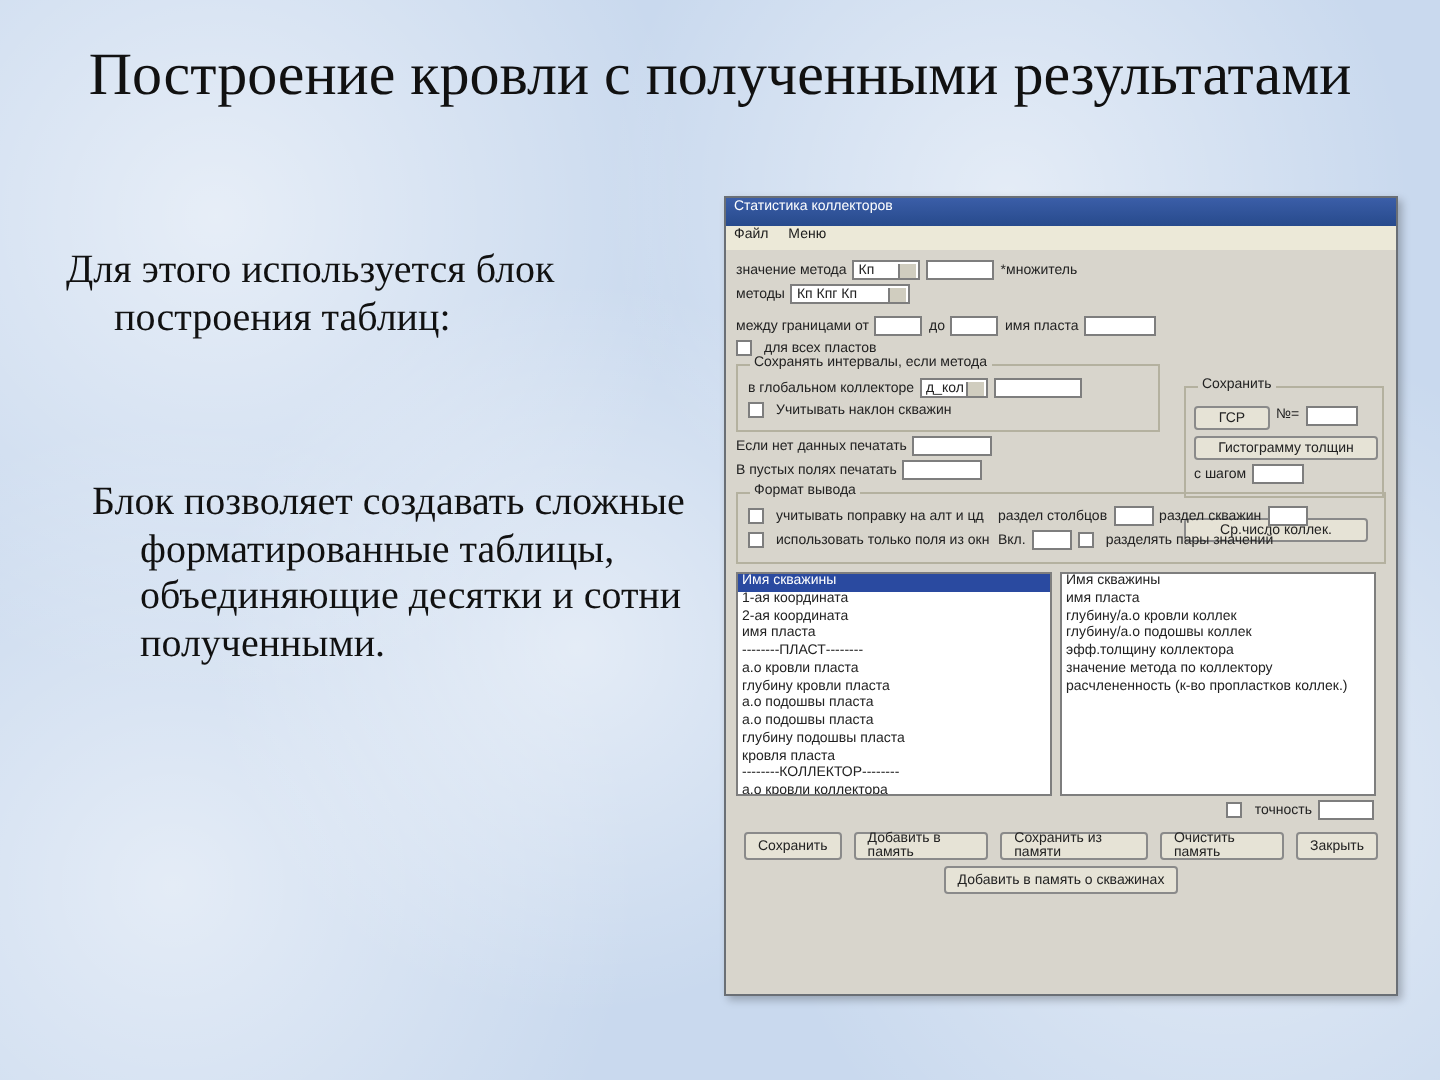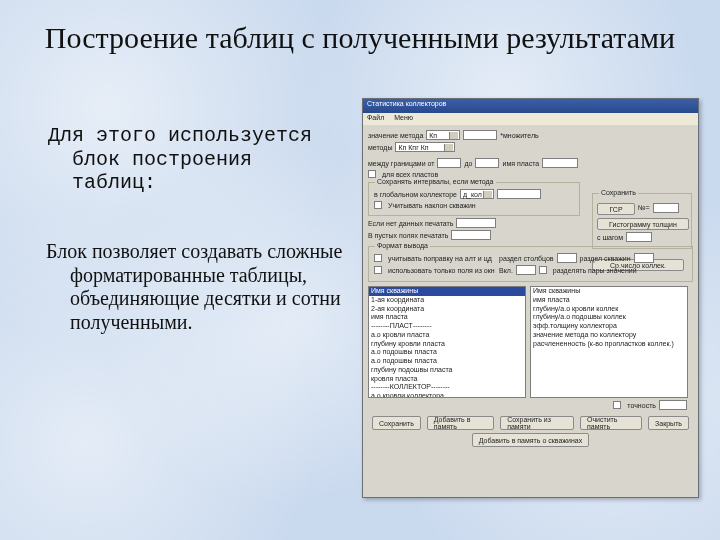--- a/index.html
+++ b/index.html
@@ -8,21 +8,21 @@
       radial-gradient(circle at 15% 20%, rgba(255,255,255,.55), transparent 32%),
       radial-gradient(circle at 70% 18%, rgba(255,255,255,.5), transparent 30%),
       radial-gradient(circle at 40% 60%, rgba(255,255,255,.5), transparent 34%),
       radial-gradient(circle at 85% 74%, rgba(255,255,255,.5), transparent 32%),
       radial-gradient(circle at 12% 82%, rgba(255,255,255,.5), transparent 30%),
       linear-gradient(#c9d9ee,#c9d9ee);
     color:#111;
     position:relative;
   }
   .title{position:absolute;top:20px;left:0;width:720px;text-align:center;font-size:30px;line-height:1.18;}
-  .lead{position:absolute;top:124px;left:48px;width:290px;font-size:20px;line-height:1.18;font-family:Liberation Mono, monospace;}
+  .lead{position:absolute;top:124px;left:33px;width:290px;font-size:20px;line-height:1.18;}
   .lead-indent{display:block;text-indent:-24px;padding-left:24px;}
   .body2{position:absolute;top:240px;left:46px;width:300px;font-size:20px;line-height:1.18;}
 
   
   .dlg{position:absolute;top:98px;left:362px;width:335px;height:398px;background:#d8d5cc;border:1px solid #6a6f75;font-family:Tahoma,Arial,sans-serif;color:#1a1a1a;box-shadow:2px 2px 4px rgba(0,0,0,.25);}
   .tbar{height:14px;background:linear-gradient(#3b5ea8,#274a8c);color:#fff;font-size:7px;padding:1px 4px;box-sizing:border-box;}
   .menubar{height:12px;background:#ece9d8;font-size:7px;padding:1px 4px;box-sizing:border-box;}
   .menubar span{margin-right:8px;}
   .dlg *{box-sizing:border-box;}
   .dlg .inner{position:relative;font-size:7px;color:#222;padding:3px 5px;}
@@ -42,21 +42,21 @@
   .side{position:absolute;top:64px;right:6px;width:100px;}
   .side .group{padding:4px 4px 6px;}
   .side .btn{width:92px;margin-top:3px;}
   .bottom{display:flex;gap:6px;justify-content:flex-start;margin-top:6px;padding:0 4px;}
   .bottom2{display:flex;justify-content:center;margin-top:3px;}
   .btn.big{height:14px;font-size:7px;padding:0 6px;}
 </style>
 </head>
 <body>
 
-<div class="title">Построение таблиц с полученными результатами</div>
+<div class="title">Построение кровли с полученными результатами</div>
 
 <div class="lead">
   <span class="lead-indent">Для этого используется блок построения таблиц:</span>
 </div>
 
 <div class="body2">
   <span class="lead-indent">Блок позволяет создавать сложные форматированные таблицы, объединяющие десятки и сотни полученными.</span>
 </div>
 
 <div class="dlg">

